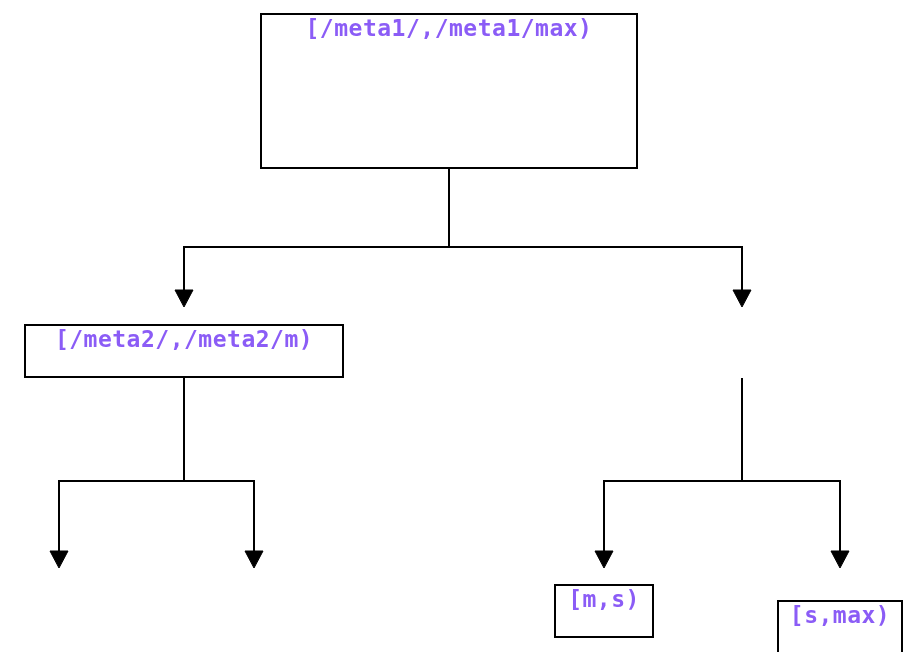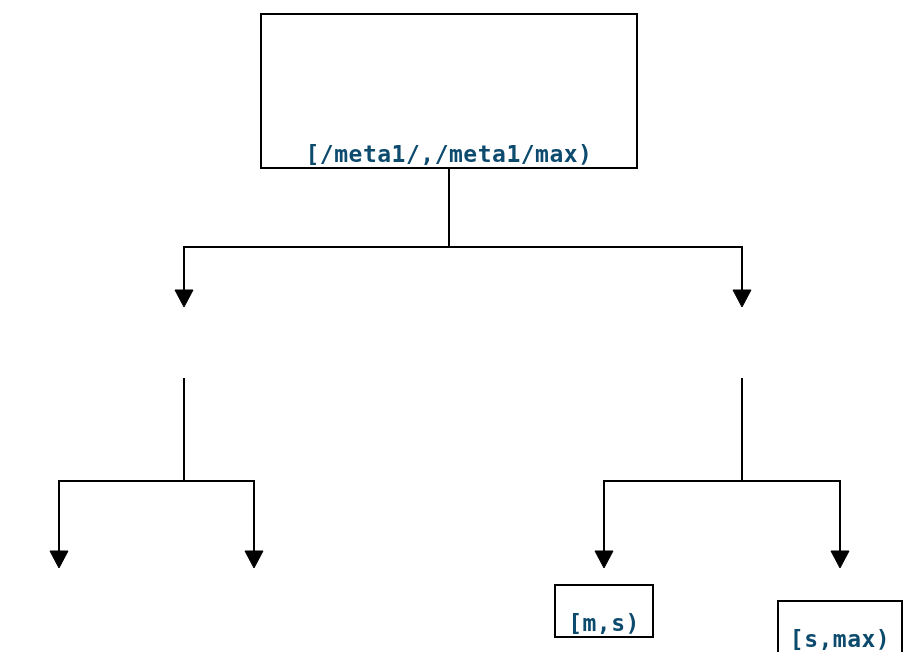--- a/index.html
+++ b/index.html
@@ -29,25 +29,25 @@
   .connectors polygon {
     fill: #000000;
     stroke: #000000;
   }
   .node {
     position: absolute;
     box-sizing: border-box;
     border: 2px solid #000000;
     background: #ffffff;
     display: flex;
-    align-items: flex-end;
+    align-items: flex-start;
     justify-content: center;
     font-size: 23px;
     font-weight: bold;
-    color: #0c4a6e;
+    color: #8b5cf6;
     white-space: nowrap;
     letter-spacing: 0.5px;
   }
   .node-root  { left: 260px; top: 13px;  width: 378px; height: 156px; }
   .node-n2l   { left: 24px;  top: 324px; width: 320px; height: 54px; }
   .node-n2r   { left: 582px; top: 324px; width: 321px; height: 54px; }
   .node-leaf1 { left: 9px;   top: 584px; width: 100px; height: 54px; }
   .node-leaf2 { left: 204px; top: 584px; width: 100px; height: 54px; }
   .node-leaf3 { left: 554px; top: 584px; width: 100px; height: 54px; }
   .node-leaf4 { left: 777px; top: 584px; width: 126px; height: 54px; margin-top: 16px; }
@@ -78,20 +78,23 @@
     <line x1="604" y1="480" x2="604" y2="552" stroke="#000000"></line>
     <line x1="840" y1="480" x2="840" y2="552" stroke="#000000"></line>
     <polygon points="595,551 613,551 604,568" fill="#000000"></polygon>
     <polygon points="831,551 849,551 840,568" fill="#000000"></polygon>
   </svg>
 
   <div class="node node-root">
     <span>[/meta1/,/meta1/max)</span>
   </div>
 
+  <div class="node node-n2l">
+    <span>[/meta2/,/meta2/m)</span>
+  </div>
 
   <div class="node node-leaf3">
     <span>[m,s)</span>
   </div>
   <div class="node node-leaf4">
     <span>[s,max)</span>
   </div>
 
 </div>
 

